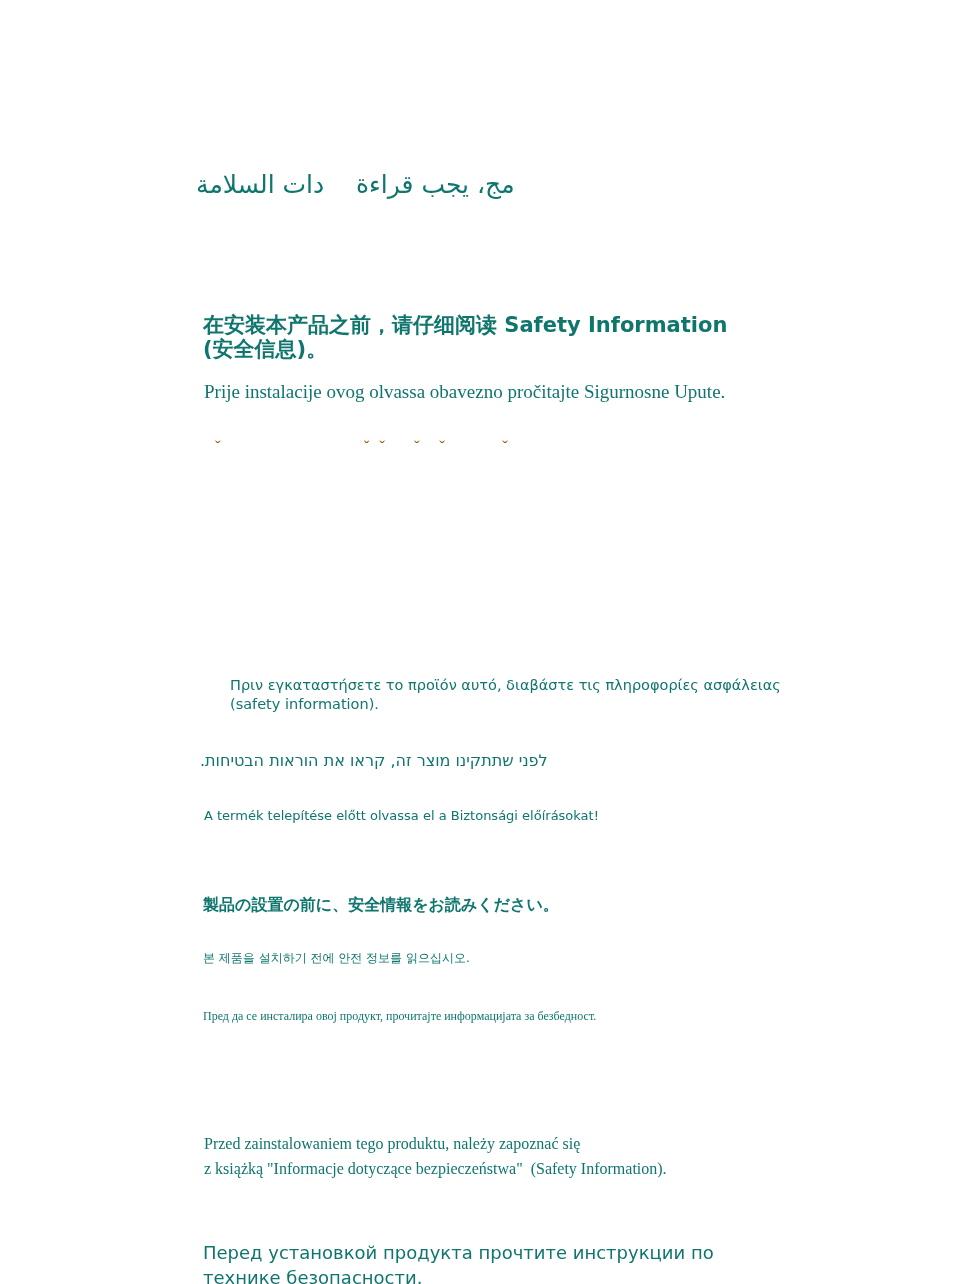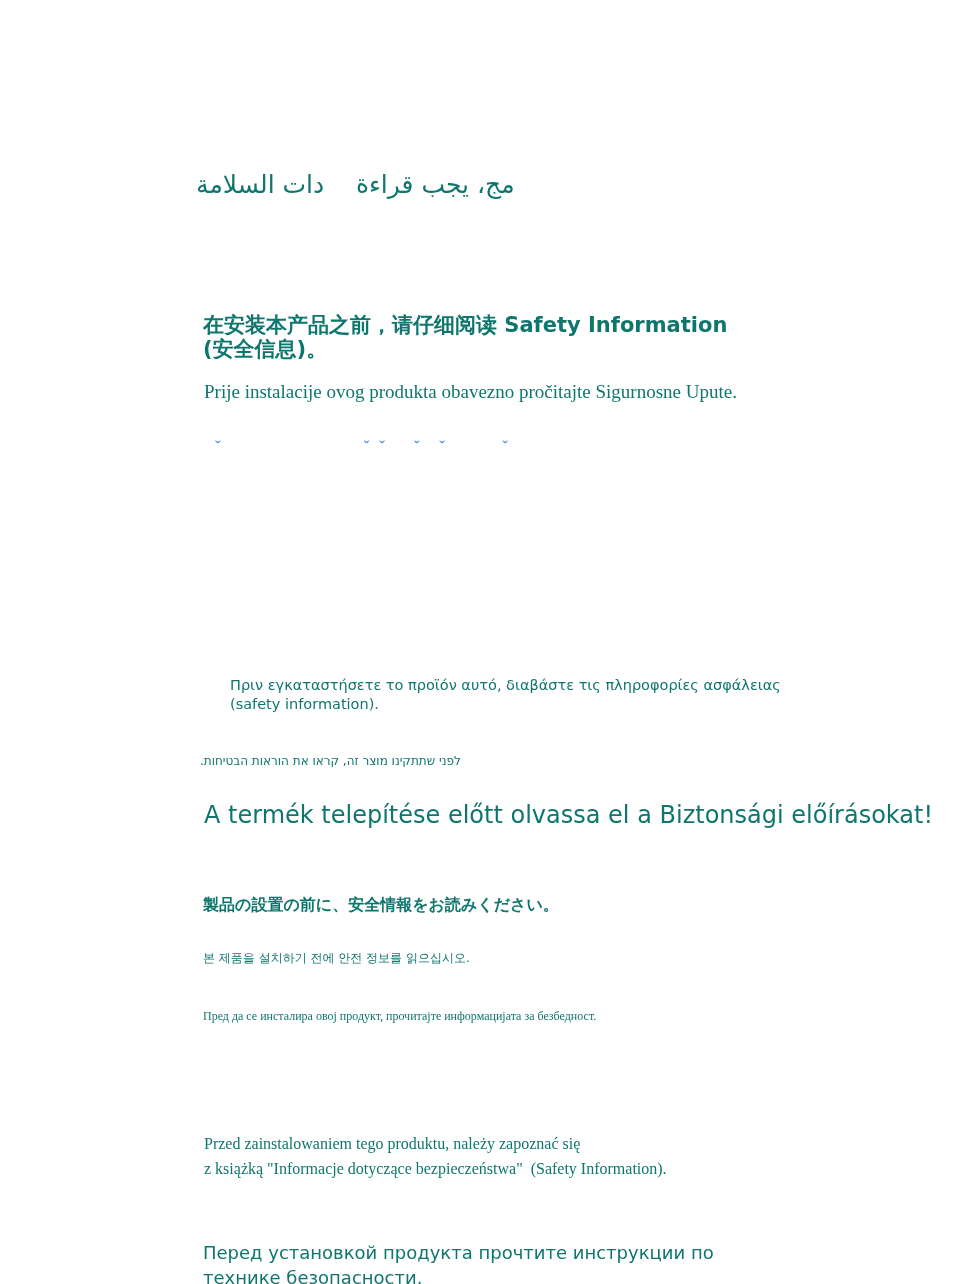--- a/index.html
+++ b/index.html
@@ -58,51 +58,51 @@
     line-height: 24px;
   }
 
   
   .l-cs {
     left: 215px;
     top: 436px;
     font-family: "Liberation Serif", serif;
     font-size: 17px;
     line-height: 22px;
-    color: #3b82f6;
+    color: #a16207;
     letter-spacing: 0.5px;
   }
 
   
   .l-el {
     left: 203px;
     top: 676px;
     font-family: "DejaVu Sans", sans-serif;
     font-size: 14.5px;
     line-height: 19px;
     margin-left: 27px;
   }
 
   
   .l-he {
     left: 200px;
     top: 750px;
     font-family: "DejaVu Sans", sans-serif;
-    font-size: 12px;
+    font-size: 16px;
     line-height: 22px;
     direction: rtl;
     unicode-bidi: bidi-override;
   }
 
   
   .l-hu {
     left: 204px;
     top: 803px;
     font-family: "DejaVu Sans", sans-serif;
-    font-size: 24px;
+    font-size: 13px;
     line-height: 25px;
   }
 
   
   .l-ja {
     left: 203px;
     top: 893px;
     font-family: "DejaVu Sans", sans-serif;
     font-size: 16px;
     font-weight: bold;
@@ -148,21 +148,21 @@
 </head>
 <body>
 
 <div class="page">
 
   <div class="line l-arabic">مج، يجب قراءة    دات السلامة</div>
 
   <div class="line l-zh">在安装本产品之前，请仔细阅读 Safety Information
 (安全信息)。</div>
 
-  <div class="line l-hr">Prije instalacije ovog produkta obavezno pročitajte Sigurnosne Upute.</div>
+  <div class="line l-hr">Prije instalacije ovog olvassa obavezno pročitajte Sigurnosne Upute.</div>
 
   <div class="line l-cs">ˇ                              ˇ  ˇ      ˇ    ˇ            ˇ</div>
 
   <div class="line l-el">Πριν εγκαταστήσετε το προϊόν αυτό, διαβάστε τις πληροφορίες ασφάλειας
 (safety information).</div>
 
   <div class="line l-he">לפני שתתקינו מוצר זה, קראו את הוראות הבטיחות.</div>
 
   <div class="line l-hu">A termék telepítése előtt olvassa el a Biztonsági előírásokat!</div>
 

